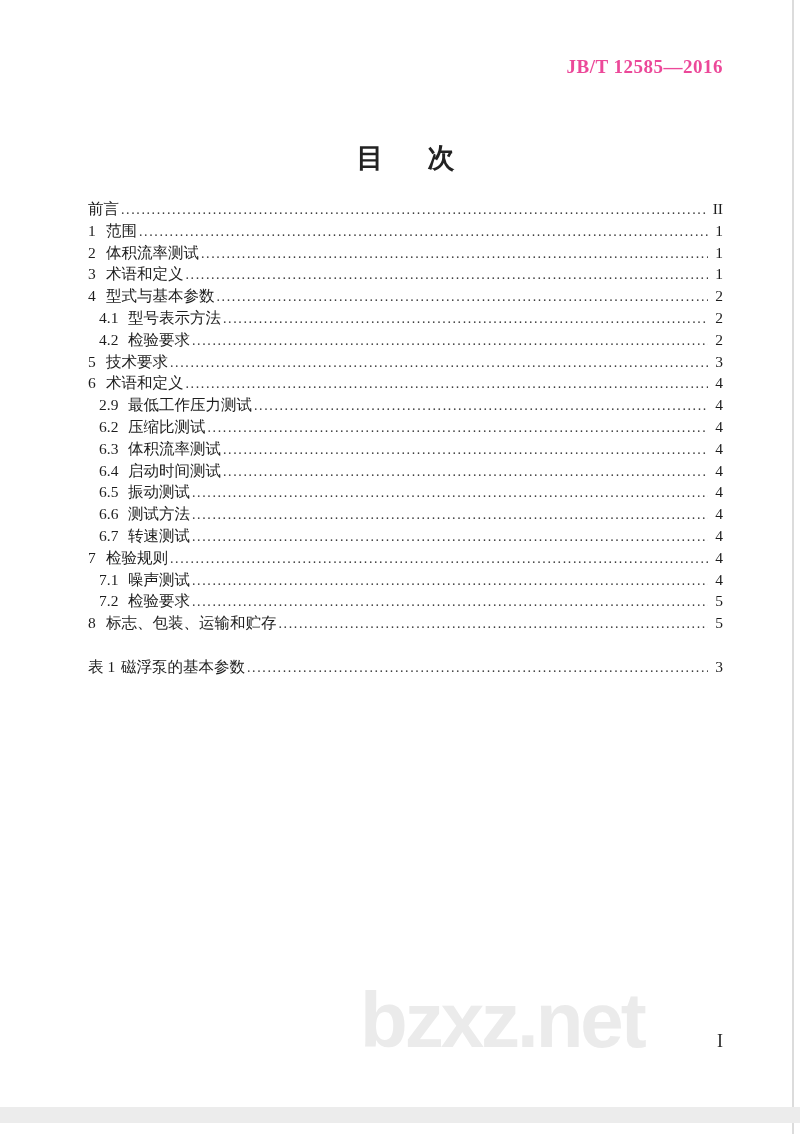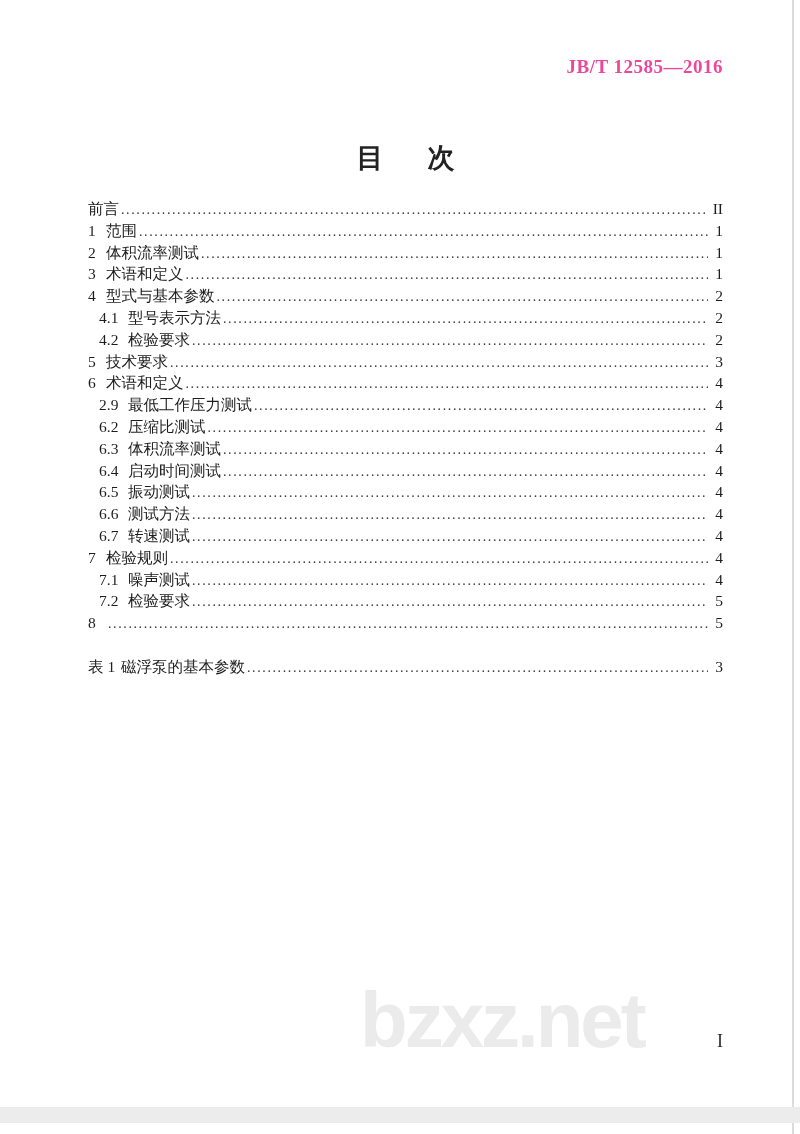--- a/index.html
+++ b/index.html
@@ -256,20 +256,21 @@
           <span class="toc-page">4</span>
         </div>
         <div class="toc-row lvl1">
           <span class="toc-num">7.2</span>
           <span class="toc-label">检验要求</span>
           <span class="toc-dots">................................................................................................................................................................................................................................................</span>
           <span class="toc-page">5</span>
         </div>
         <div class="toc-row lvl0">
           <span class="toc-num">8</span>
+          <span class="toc-label">标志、包装、运输和贮存</span>
           <span class="toc-dots">................................................................................................................................................................................................................................................</span>
           <span class="toc-page">5</span>
         </div>
       </div>
     <div id="tables-entries" class="tables-index">
         <div class="toc-row lvl0">
           <span class="toc-num">表 1</span>
           <span class="toc-label">磁浮泵的基本参数</span>
           <span class="toc-dots">................................................................................................................................................................................................................................................</span>
           <span class="toc-page">3</span>

